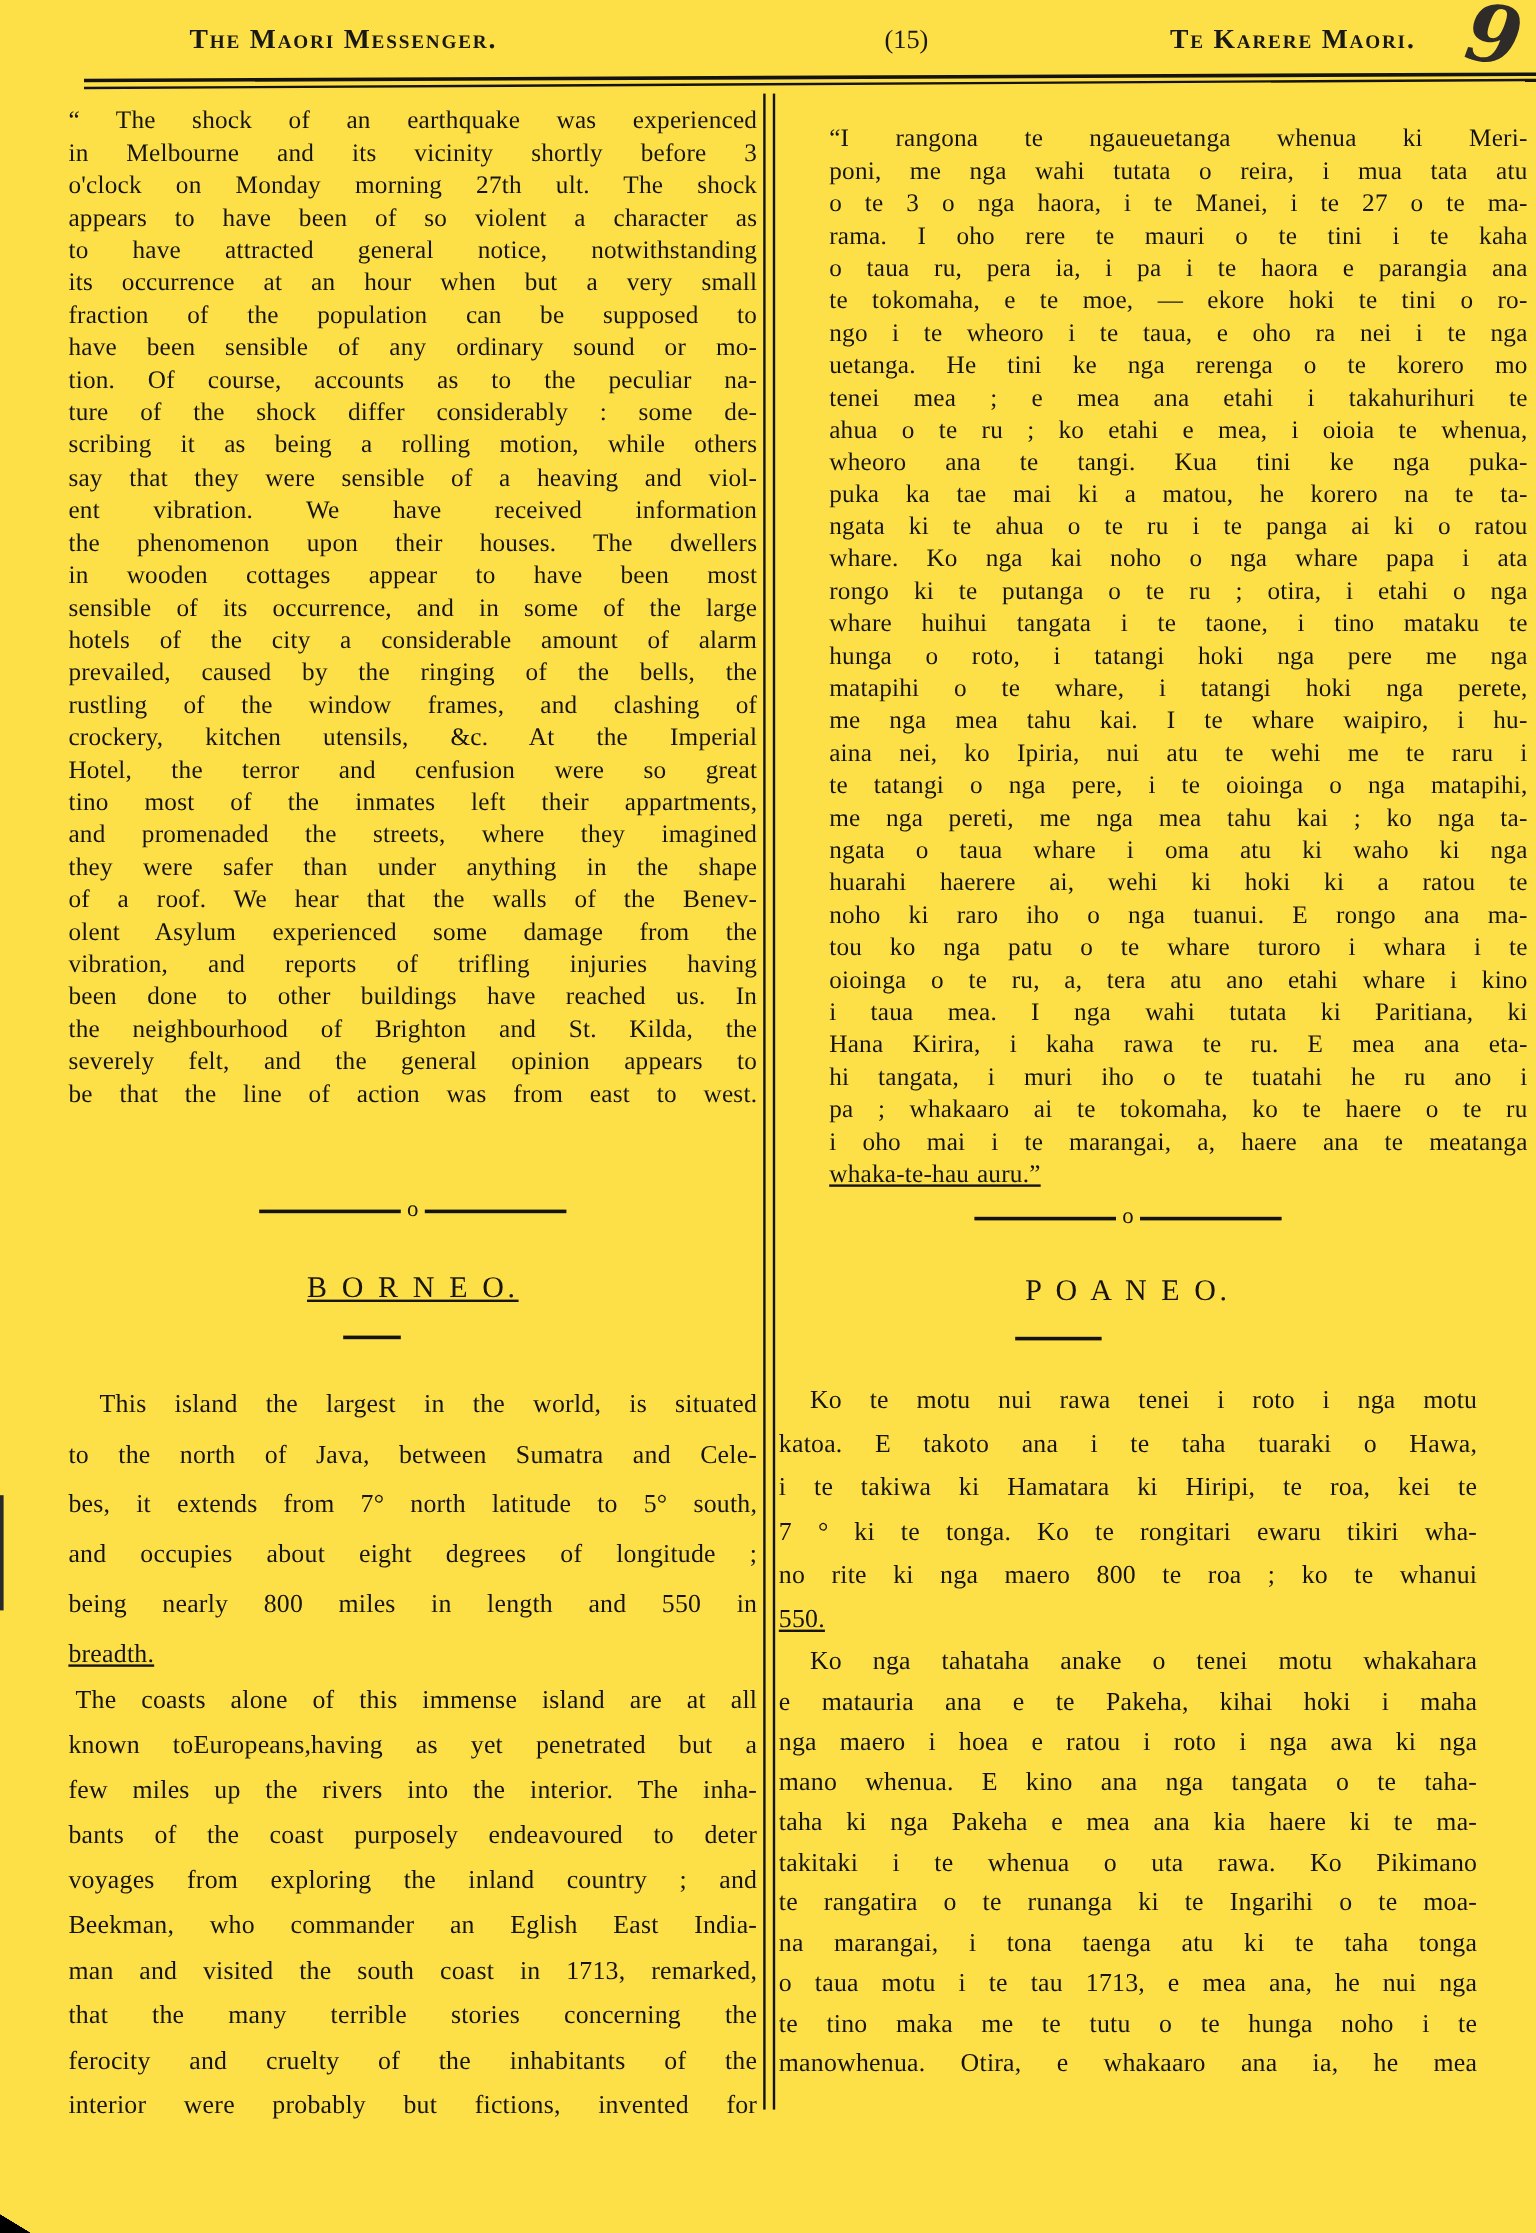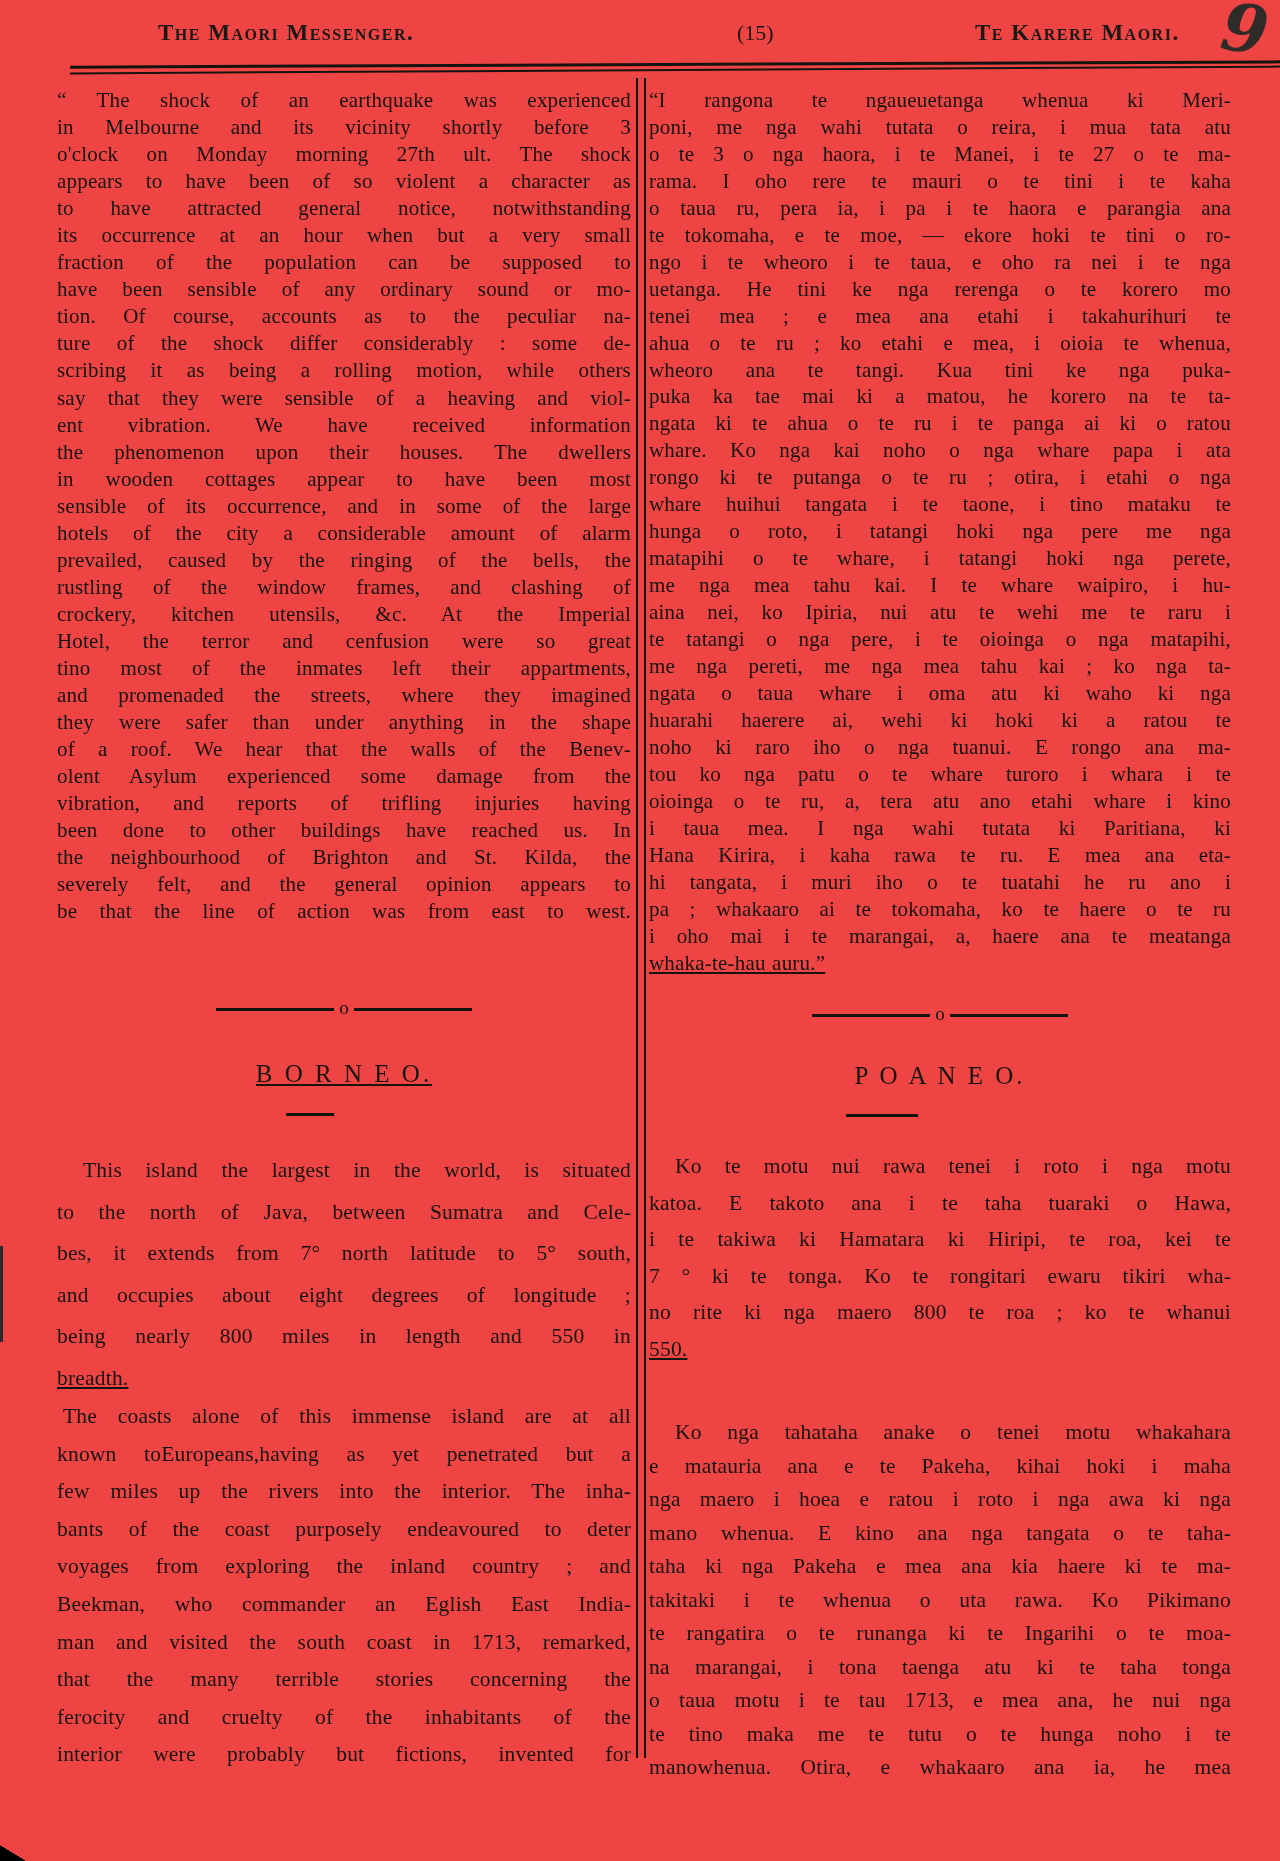--- a/index.html
+++ b/index.html
@@ -1,18 +1,18 @@
 <!DOCTYPE html>
 <html><head>
 <meta charset="utf-8">
 <style>
   html,body{margin:0;padding:0;background:#e8e8e4;}
   .page{
     position:relative; width:1280px; height:1861px; margin:0 auto;
-    background:#ef4444; color:#161412; overflow:hidden;
+    background:#fde047; color:#161412; overflow:hidden;
     font-family:"Liberation Serif","DejaVu Serif",serif;
   }
   
   .mast{position:absolute; top:20px; font-variant:small-caps; font-size:23px; letter-spacing:1.5px; white-space:nowrap; font-weight:bold; color:#1b1916;}
   .mast.mleft{left:158px;}
   .mast.mcenter{left:737px; font-variant:normal; letter-spacing:0; font-weight:normal; font-size:22px;}
   .mast.mright{left:975px;}
   .folio{
     position:absolute; top:-10px; right:12px; font-size:66px; font-style:italic;
     font-family:"DejaVu Serif",serif; color:#2e2b28; transform:rotate(9deg); font-weight:bold;
@@ -29,25 +29,25 @@
   
   .tblock{position:absolute; letter-spacing:0.2px; word-spacing:1px;}
   .tline{text-align:justify; text-align-last:justify; white-space:normal;}
   .short-last .tline:last-child{text-align-last:left;text-decoration:underline;}
   .indent .tline:first-child{text-indent:26px;}
   .sm-indent .tline:first-child{text-indent:6px;}
   .lcol{left:57px; width:574px;}
   .rcol{left:649px; width:582px;}
   .art{font-size:21px; line-height:27.05px;}
   #l-art1{top:87px;}
-  #r-art1{top:87px; line-height:26.95px;}
+  #r-art1{top:102px; line-height:26.95px;margin-left:42px;}
   #l-para1{top:1150px; font-size:21.5px; line-height:41.5px;}
   #l-para2{top:1398px; font-size:21.5px; line-height:37.6px;}
   #r-para1{top:1148px; font-size:21.5px; line-height:36.5px;}
-  #r-para2{top:1368px; font-size:21.5px; line-height:33.5px;margin-top:48px;}
+  #r-para2{top:1368px; font-size:21.5px; line-height:33.5px;}
   
   .odiv{position:absolute; display:flex; align-items:center; justify-content:center; gap:5px;}
   .odiv .bar{height:3px; background:#15130f; width:118px;}
   .odiv .olet{font-size:19px; line-height:19px; transform:translateY(-2px);}
   #l-odiv{left:57px; width:574px; top:1000px;}
   #r-odiv{left:649px; width:582px; top:1006px;}
   
   .sechead{position:absolute; text-align:center; font-size:25px; letter-spacing:3px; white-space:nowrap; color:#18150f;}
   #l-head{left:57px; width:574px; top:1060px;text-decoration:underline;}
   #r-head{left:649px; width:582px; top:1062px;}

